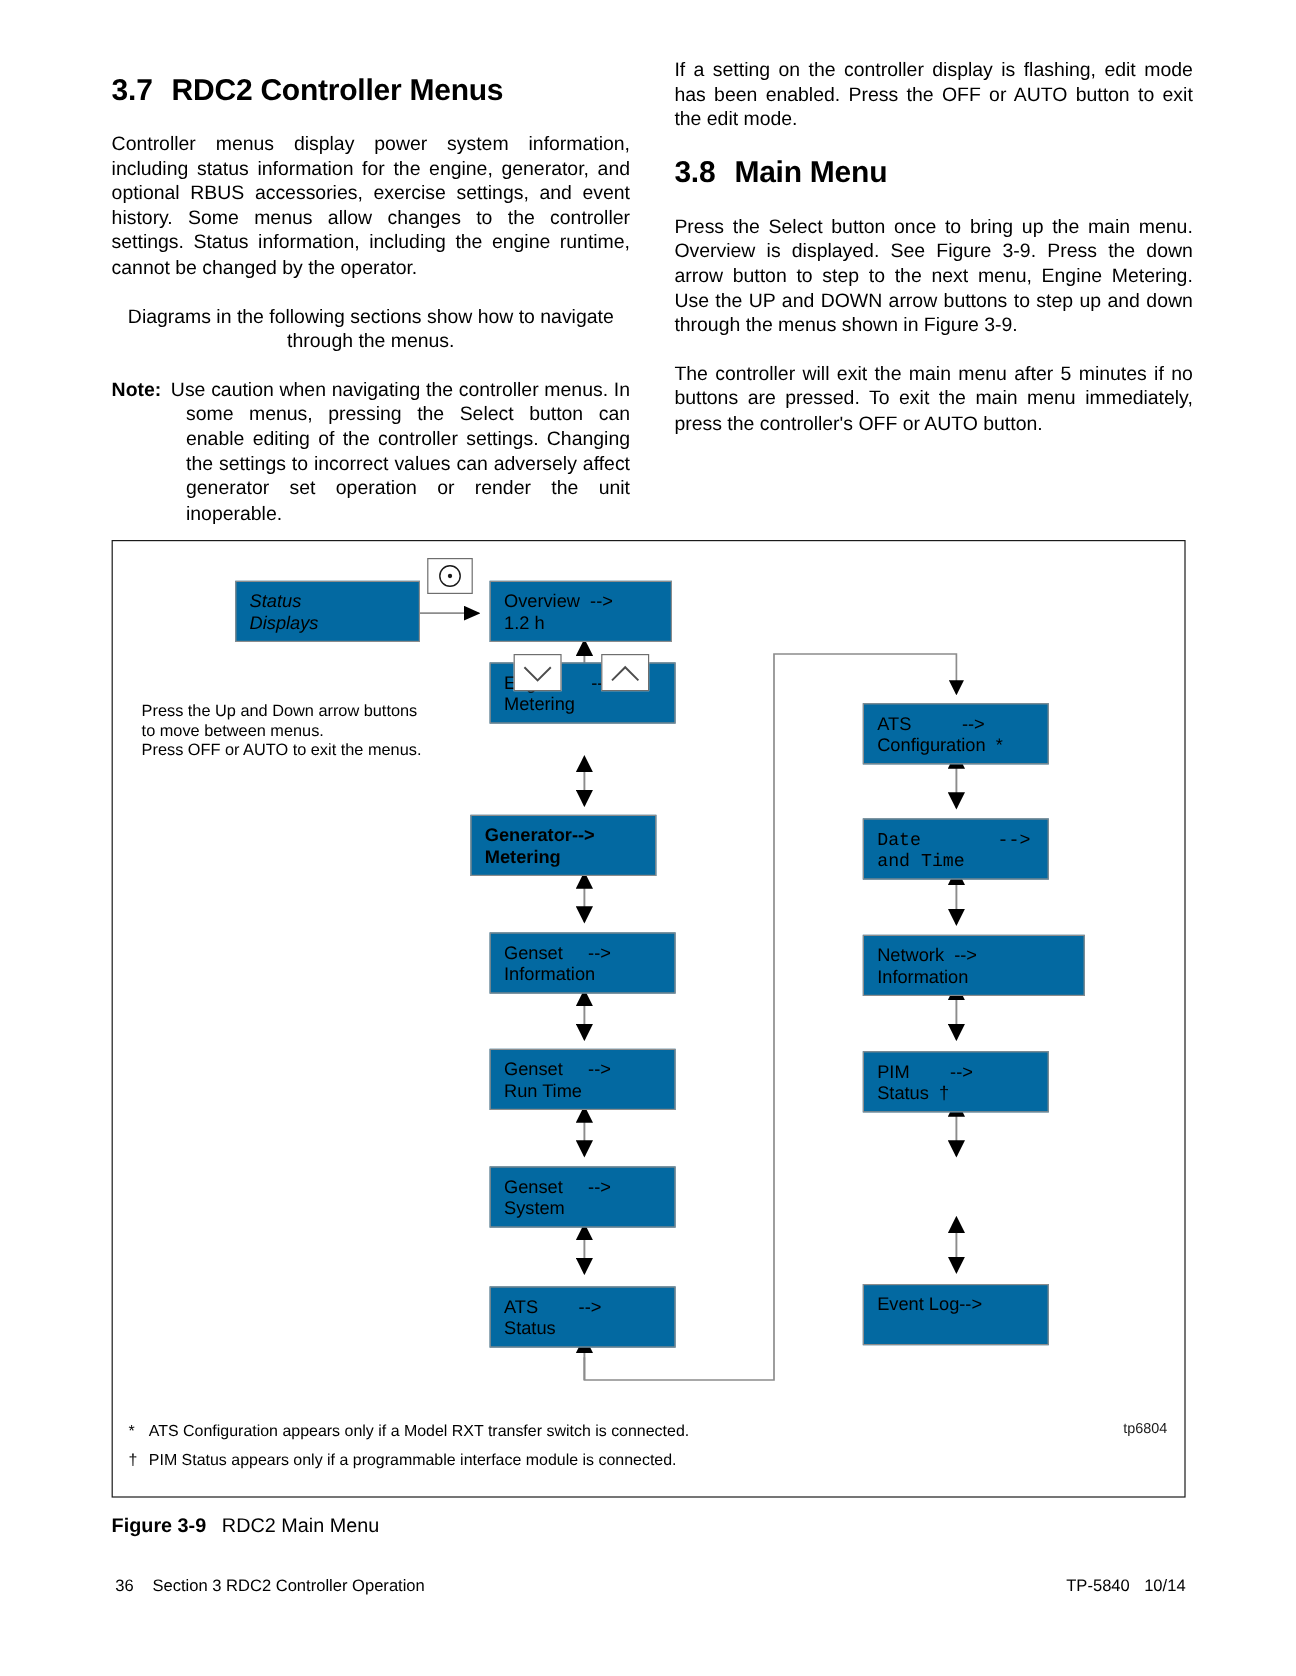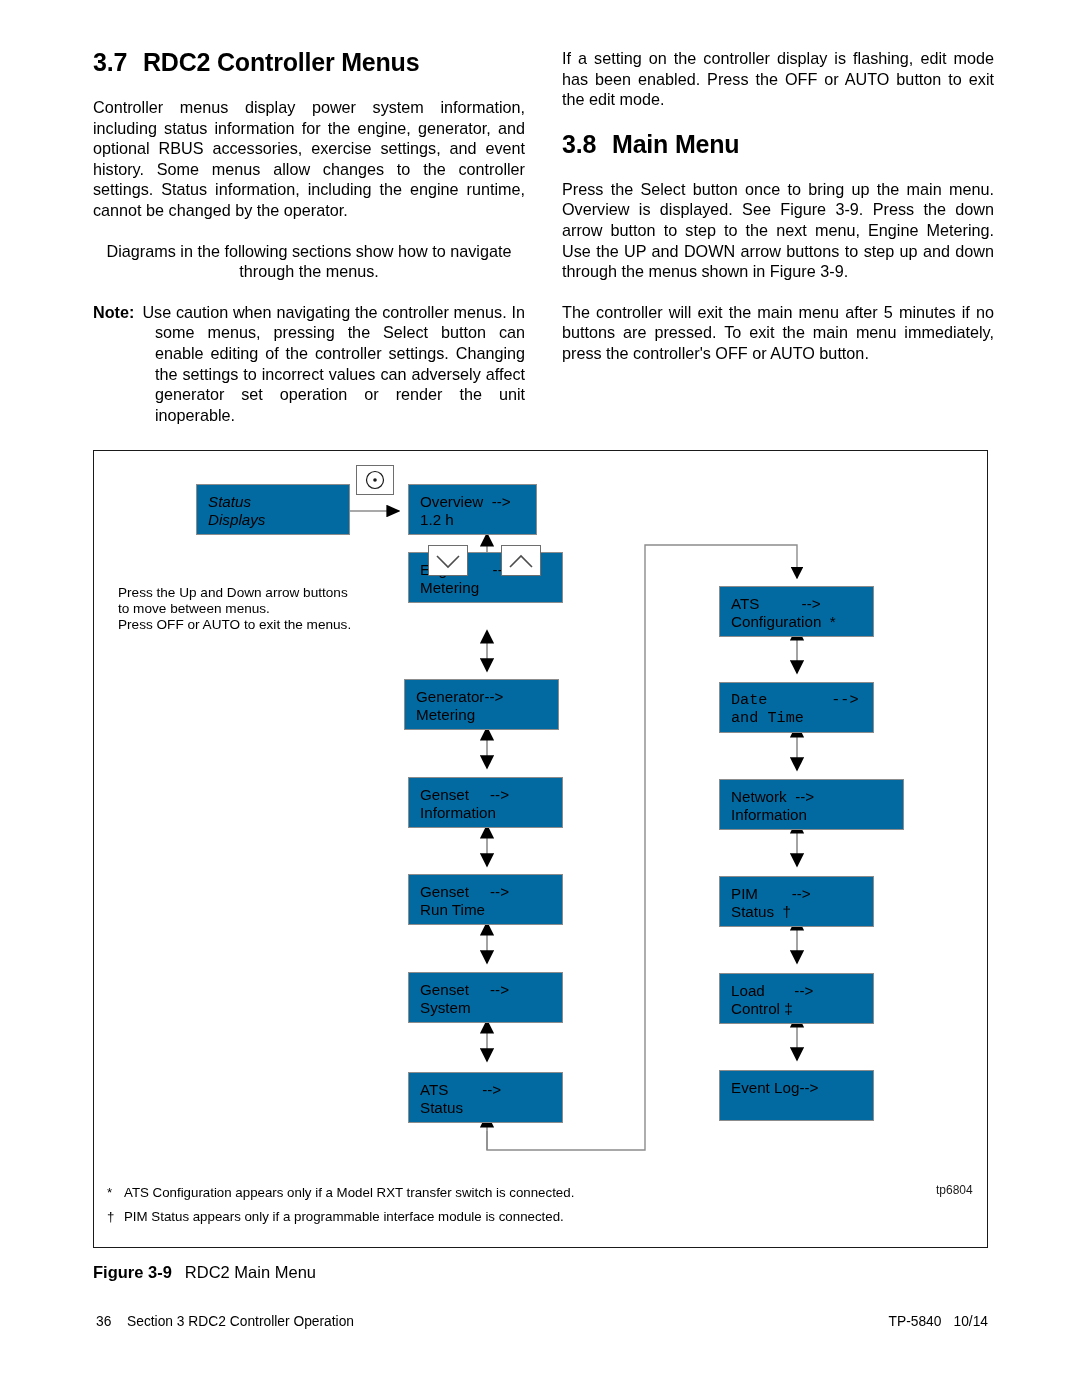--- a/index.html
+++ b/index.html
@@ -14,21 +14,21 @@
   .page { position:absolute; left:0; top:0; width:1080px; height:1397px; }
 
   
   .col { position:absolute; width:432px; }
   .col-left  { left:93px;  top:48px; }
   .col-right { left:562px; top:48px; }
 
   h2.sec {
     font-size:25px;
     font-weight:bold;
-    margin:0 0 20px 0;
+    margin:13px 0 20px 0;
     letter-spacing:-0.2px;
   }
   h2.sec .num { display:inline-block; width:50px; }
 
   p.body {
     font-size:16.2px;
     line-height:20.6px;
     margin:0 0 20px 0;
     text-align:justify;
     text-justify:inter-word;
@@ -207,43 +207,42 @@
       <path d="M8,10 L19,21 L30,10" fill="none" stroke="#4d4d4d" stroke-width="1.6"></path>
     </svg>
   </div>
 
   <div class="arrowbtn" style="left:501px; top:545px; width:40px; height:31px;">
     <svg width="38" height="29" viewBox="0 0 38 29">
       <path d="M8,21 L19,10 L30,21" fill="none" stroke="#4d4d4d" stroke-width="1.6"></path>
     </svg>
   </div>
 
-  <div class="node" style="left:408px; top:484px; width:129px; height:51px;"><span>Overview  --&gt;</span><span class="l2">1.2 h</span></div>
+  <div class="node" style="left:408px; top:484px; width:152px; height:51px;"><span>Overview  --&gt;</span><span class="l2">1.2 h</span></div>
 
   <div class="node" style="left:408px; top:552px; width:155px; height:51px;"><span>Engine      --&gt;</span><span class="l2">Metering</span></div>
 
-  <div class="node" style="left:404px; top:679px; width:155px; height:51px;"><span>Generator--&gt;</span><span class="l2">Metering</span></div>
+  <div class="node" style="left:392px; top:679px; width:155px; height:51px;font-weight:bold;"><span>Generator--&gt;</span><span class="l2">Metering</span></div>
 
   <div class="node" style="left:408px; top:777px; width:155px; height:51px;"><span>Genset     --&gt;</span><span class="l2">Information</span></div>
 
   <div class="node" style="left:408px; top:874px; width:155px; height:51px;"><span>Genset     --&gt;</span><span class="l2">Run Time</span></div>
 
   <div class="node" style="left:408px; top:972px; width:155px; height:51px;"><span>Genset     --&gt;</span><span class="l2">System</span></div>
 
   <div class="node" style="left:408px; top:1072px; width:155px; height:51px;"><span>ATS        --&gt;</span><span class="l2">Status</span></div>
 
   <div class="node" style="left:719px; top:586px; width:155px; height:51px;"><span>ATS          --&gt;</span><span class="l2">Configuration  *</span></div>
 
   <div class="node" style="left:719px; top:682px; width:155px; height:51px;font-family:Liberation Mono, monospace;"><span>Date       --&gt;</span><span class="l2">and Time</span></div>
 
   <div class="node" style="left:719px; top:779px; width:185px; height:51px;"><span>Network  --&gt;</span><span class="l2">Information</span></div>
 
   <div class="node" style="left:719px; top:876px; width:155px; height:51px;"><span>PIM        --&gt;</span><span class="l2">Status  †</span></div>
 
-  <div class="node" style="left:719px; top:973px; width:155px; height:51px;"><span>Load       --&gt;</span><span class="l2">Control ‡</span></div>
 
   <div class="node" style="left:719px; top:1070px; width:155px; height:51px;"><span>Event Log--&gt;</span><span class="l2"></span></div>
 
   <div class="dwgno" style="left:936px; top:1183px;">tp6804</div>
 
   <div class="footnotes">
     <div><span class="fn-mark">*</span><span>ATS Configuration appears only if a Model RXT transfer switch is connected.</span></div>
     <div><span class="fn-mark">†</span><span>PIM Status appears only if a programmable interface module is connected.</span></div>
   </div>
 

